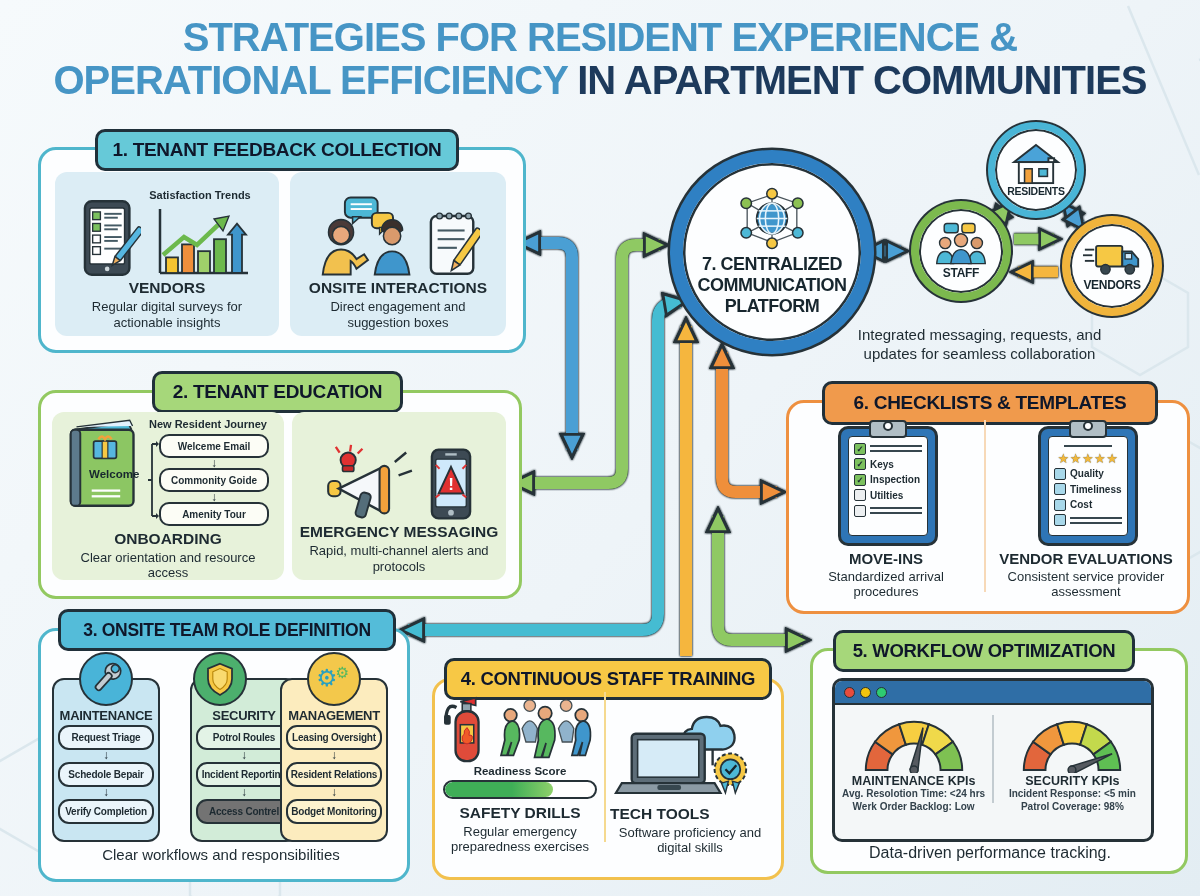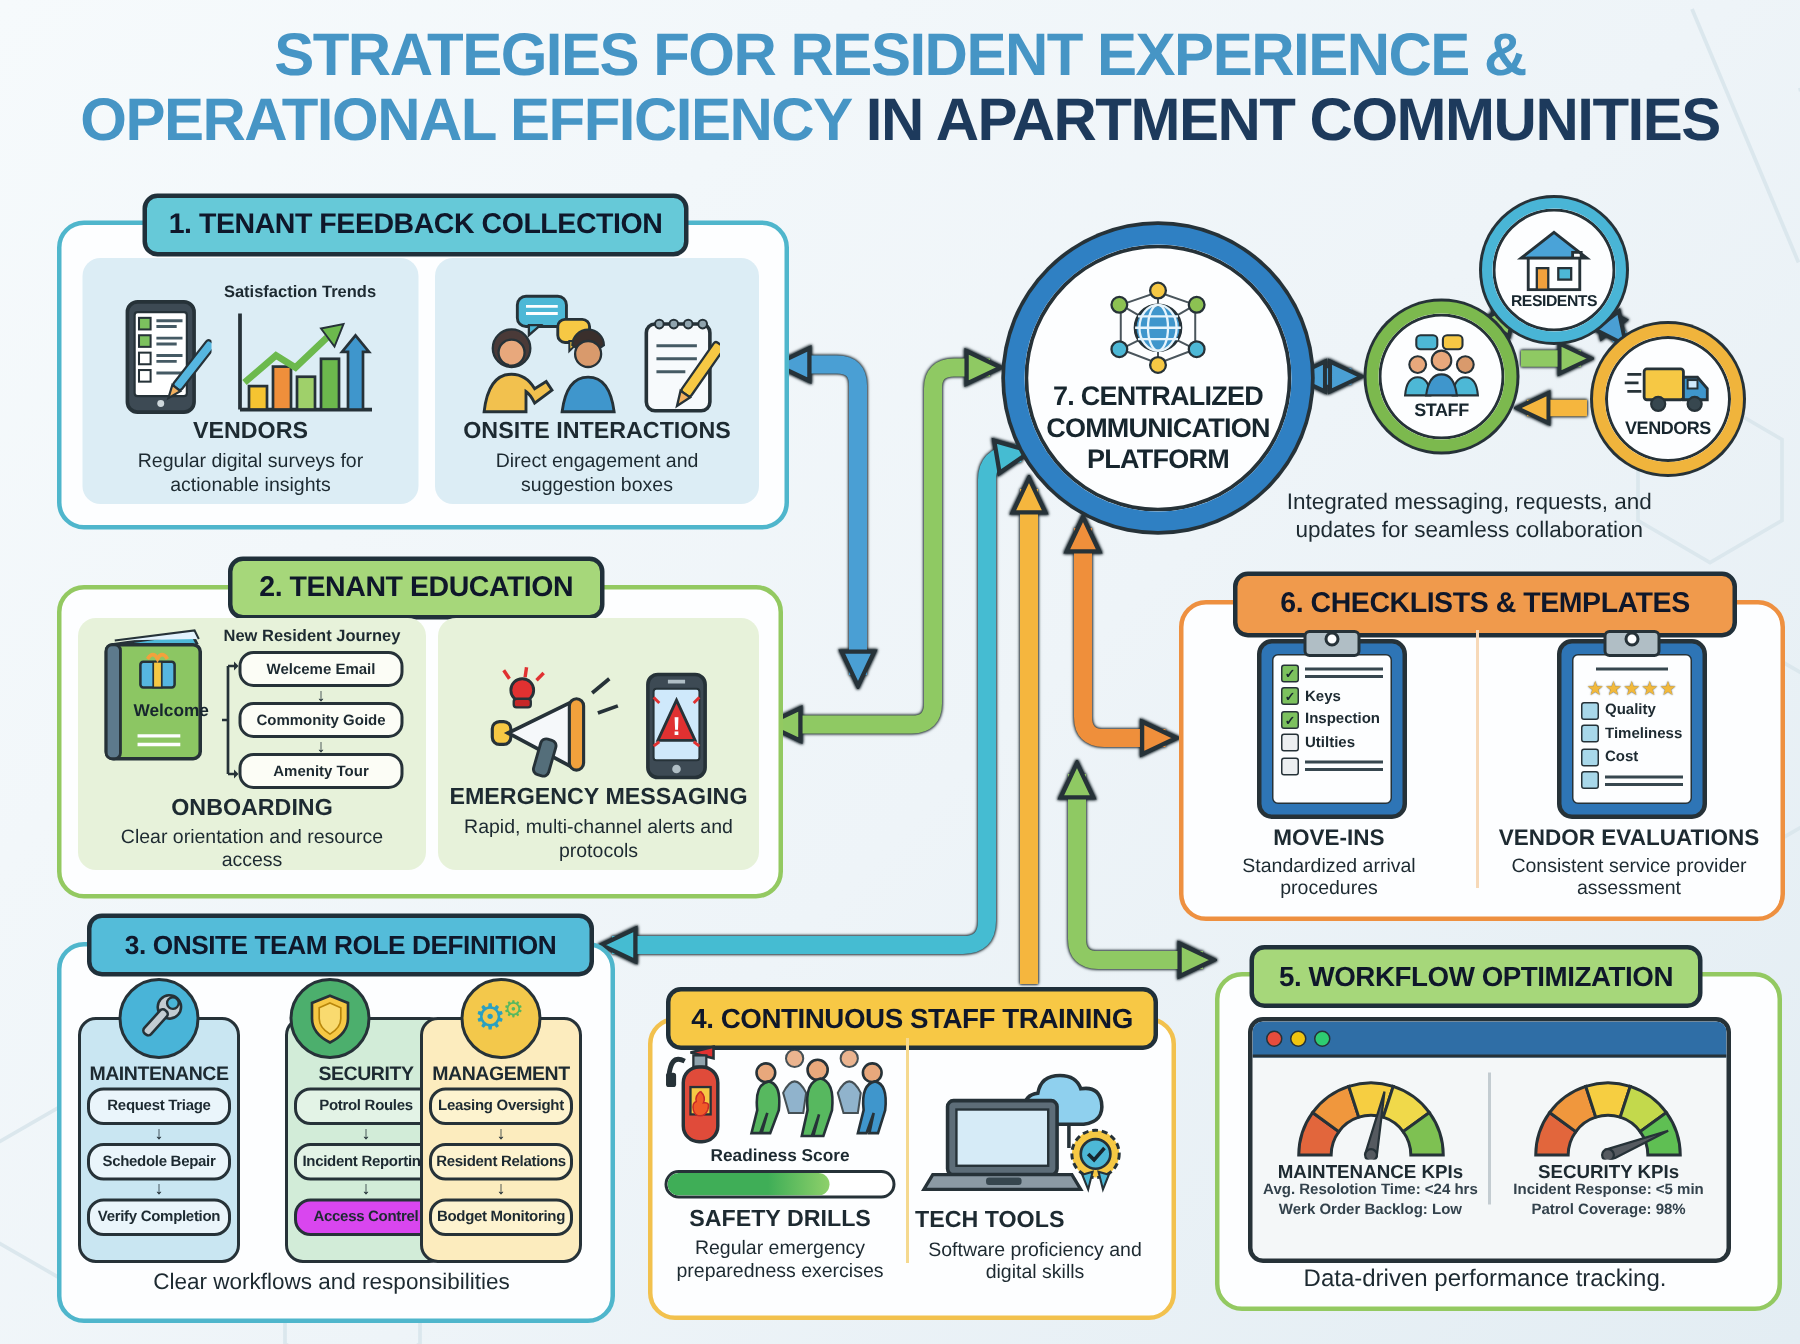--- a/index.html
+++ b/index.html
@@ -357,21 +357,21 @@
     <div class="pill" style="background:#eaf5fb;">Schedole Bepair</div>
     <div class="dn-arrow">↓</div>
     <div class="pill" style="background:#eaf5fb;">Verify Completion</div>
   </div>
   <div class="col" style="left:166px;top:678px;width:104px;height:160px;background:#d2ecd8;margin-left:24px;">
     <div class="col-title">SECURITY</div>
     <div class="pill" style="background:#e3f3e6;">Potrol Roules</div>
     <div class="dn-arrow">↓</div>
     <div class="pill" style="background:#e3f3e6;">Incident Reporting</div>
     <div class="dn-arrow">↓</div>
-    <div class="pill" style="background:#d946ef;">Access Contrel</div>
+    <div class="pill" style="background:#737373;">Access Contrel</div>
   </div>
   <div class="col" style="left:280px;top:678px;width:104px;height:160px;background:#fcecbe;">
     <div class="col-title">MANAGEMENT</div>
     <div class="pill" style="background:#fdf3cf;">Leasing Oversight</div>
     <div class="dn-arrow">↓</div>
     <div class="pill" style="background:#fdf3cf;">Resident Relations</div>
     <div class="dn-arrow">↓</div>
     <div class="pill" style="background:#fdf3cf;">Bodget Monitoring</div>
   </div>
   <div class="abs foot" style="left:52px;top:846px;width:338px;">Clear workflows and responsibilities</div>
@@ -593,21 +593,21 @@
       <div>7. CENTRALIZED</div>
       <div>COMMUNICATION</div>
       <div>PLATFORM</div>
     </div>
   </div>
   <div class="abs caption" style="left:812px;top:326px;width:335px;">
     <div>Integrated messaging, requests, and</div>
     <div>updates for seamless collaboration</div>
   </div>
 
-  <div class="node" style="left:988px;top:132px;width:96px;height:96px;border:7px solid #49b5d6;">
+  <div class="node" style="left:988px;top:122px;width:96px;height:96px;border:7px solid #49b5d6;">
     <span>
       <svg viewBox="0 0 54 44" width="52" height="42">
         <polygon points="27,2 50,20 46,20 46,16 40,16 40,20 4,20" fill="#4aa3d8" stroke="#263238" stroke-width="2"></polygon>
         <rect x="9" y="20" width="36" height="22" fill="#fdfeff" stroke="#263238" stroke-width="2"></rect>
         <rect x="15" y="27" width="8" height="15" fill="#f2a13c" stroke="#263238" stroke-width="1.6"></rect>
         <rect x="30" y="27" width="9" height="8" fill="#4db8d6" stroke="#263238" stroke-width="1.6"></rect>
       </svg>
     </span>
     <div class="nlabel" style="font-size:10.5px;">RESIDENTS</div>
   </div>

